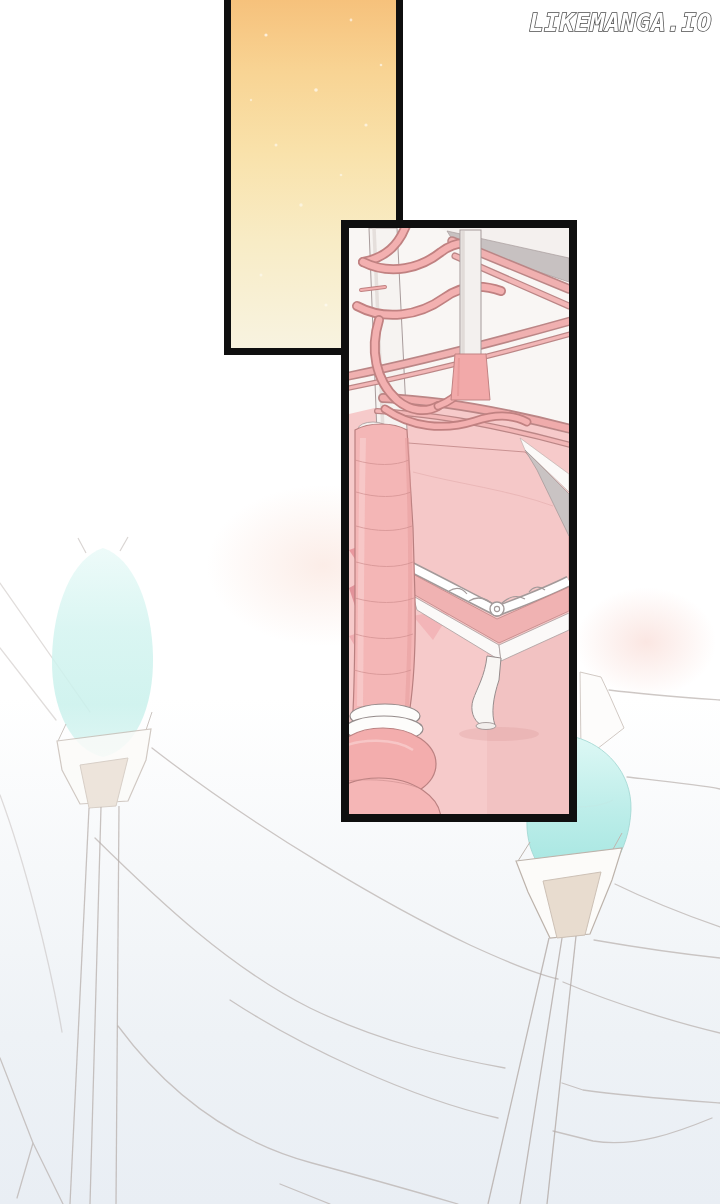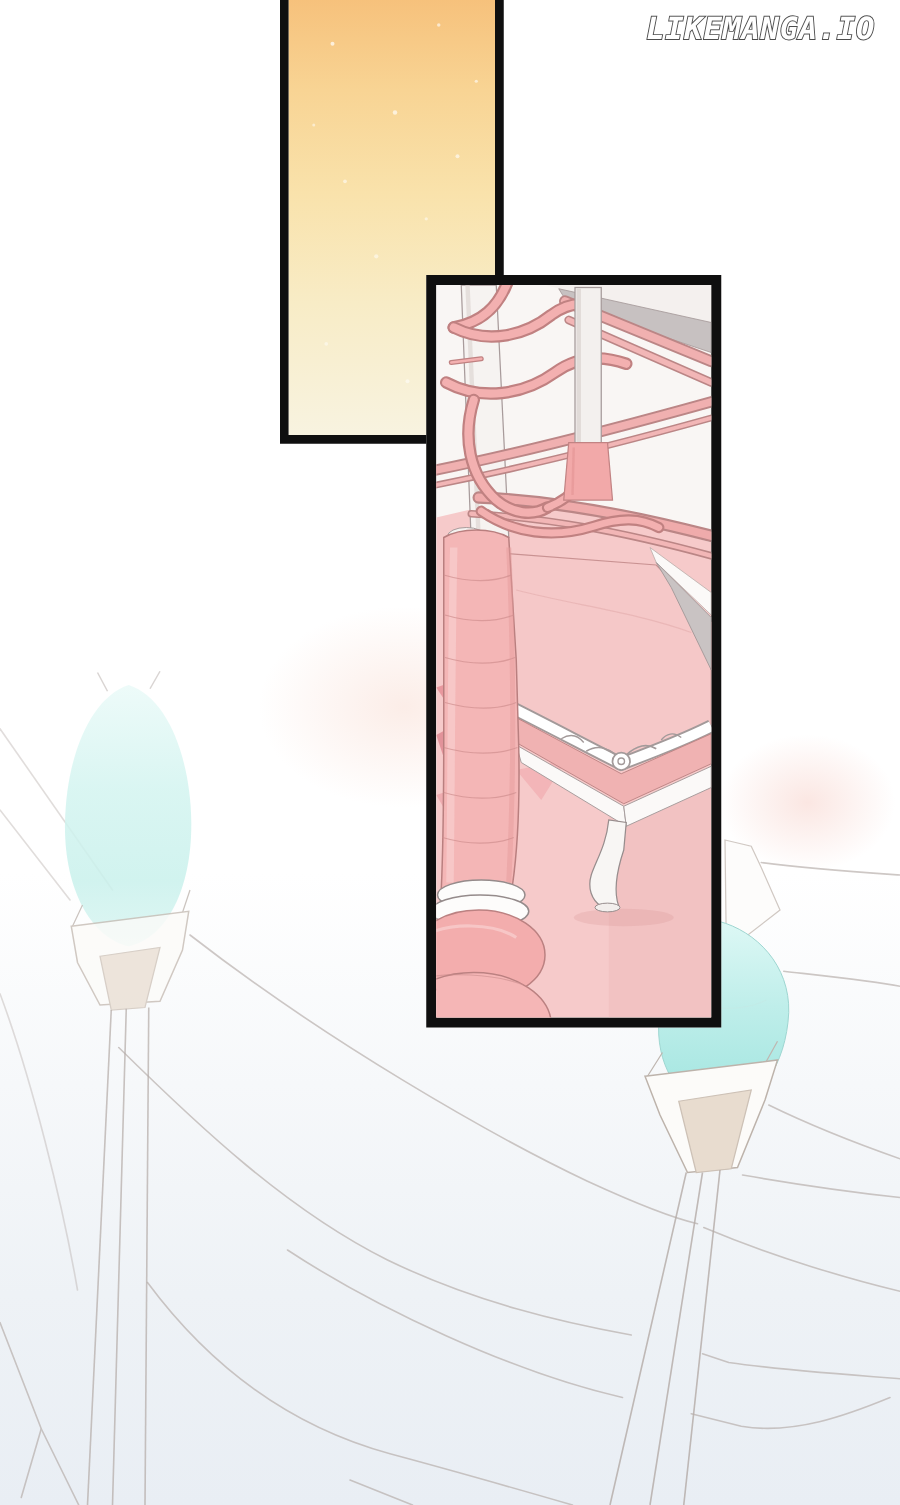--- a/index.html
+++ b/index.html
@@ -13,21 +13,21 @@
   .wash-right{left:556px;top:572px;width:180px;height:140px;
       background:radial-gradient(closest-side,rgba(248,214,207,0.6),rgba(248,214,207,0) 78%);}
   .bg-art{position:absolute;left:0;top:0;}
   .panel{position:absolute;box-sizing:border-box;border:7px solid #0f0f0f;background:#fff;}
   .panel1{left:224px;top:-12px;width:179px;height:367px;border-width:7px;}
   .panel1 .sky{position:absolute;inset:0;
       background:linear-gradient(180deg,#f6c07a 0%,#f8d494 22%,#f9e2ab 45%,#f8ecc6 70%,#f8f3e0 100%);}
   .panel1 svg{position:absolute;inset:0;}
   .panel2{left:341px;top:220px;width:236px;height:602px;border-width:8px;background:#f9f6f4;}
   .panel2 svg{display:block;}
-  .watermark{position:absolute;right:17px;top:5px;}
+  .watermark{position:absolute;right:5px;top:5px;}
 </style>
 </head>
 <body>
 
 <div class="page">
 
   <div class="bg"></div>
   <div class="wash wash-left"></div>
   <div class="wash wash-right"></div>
 

